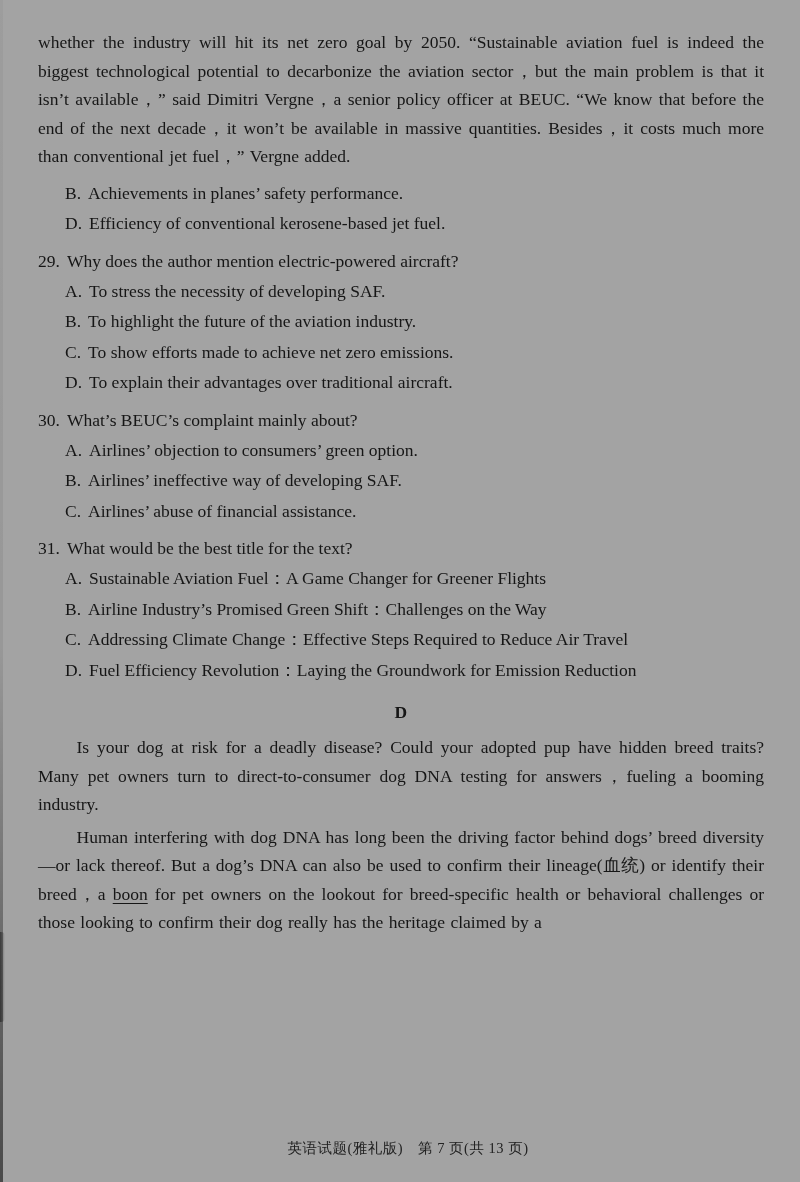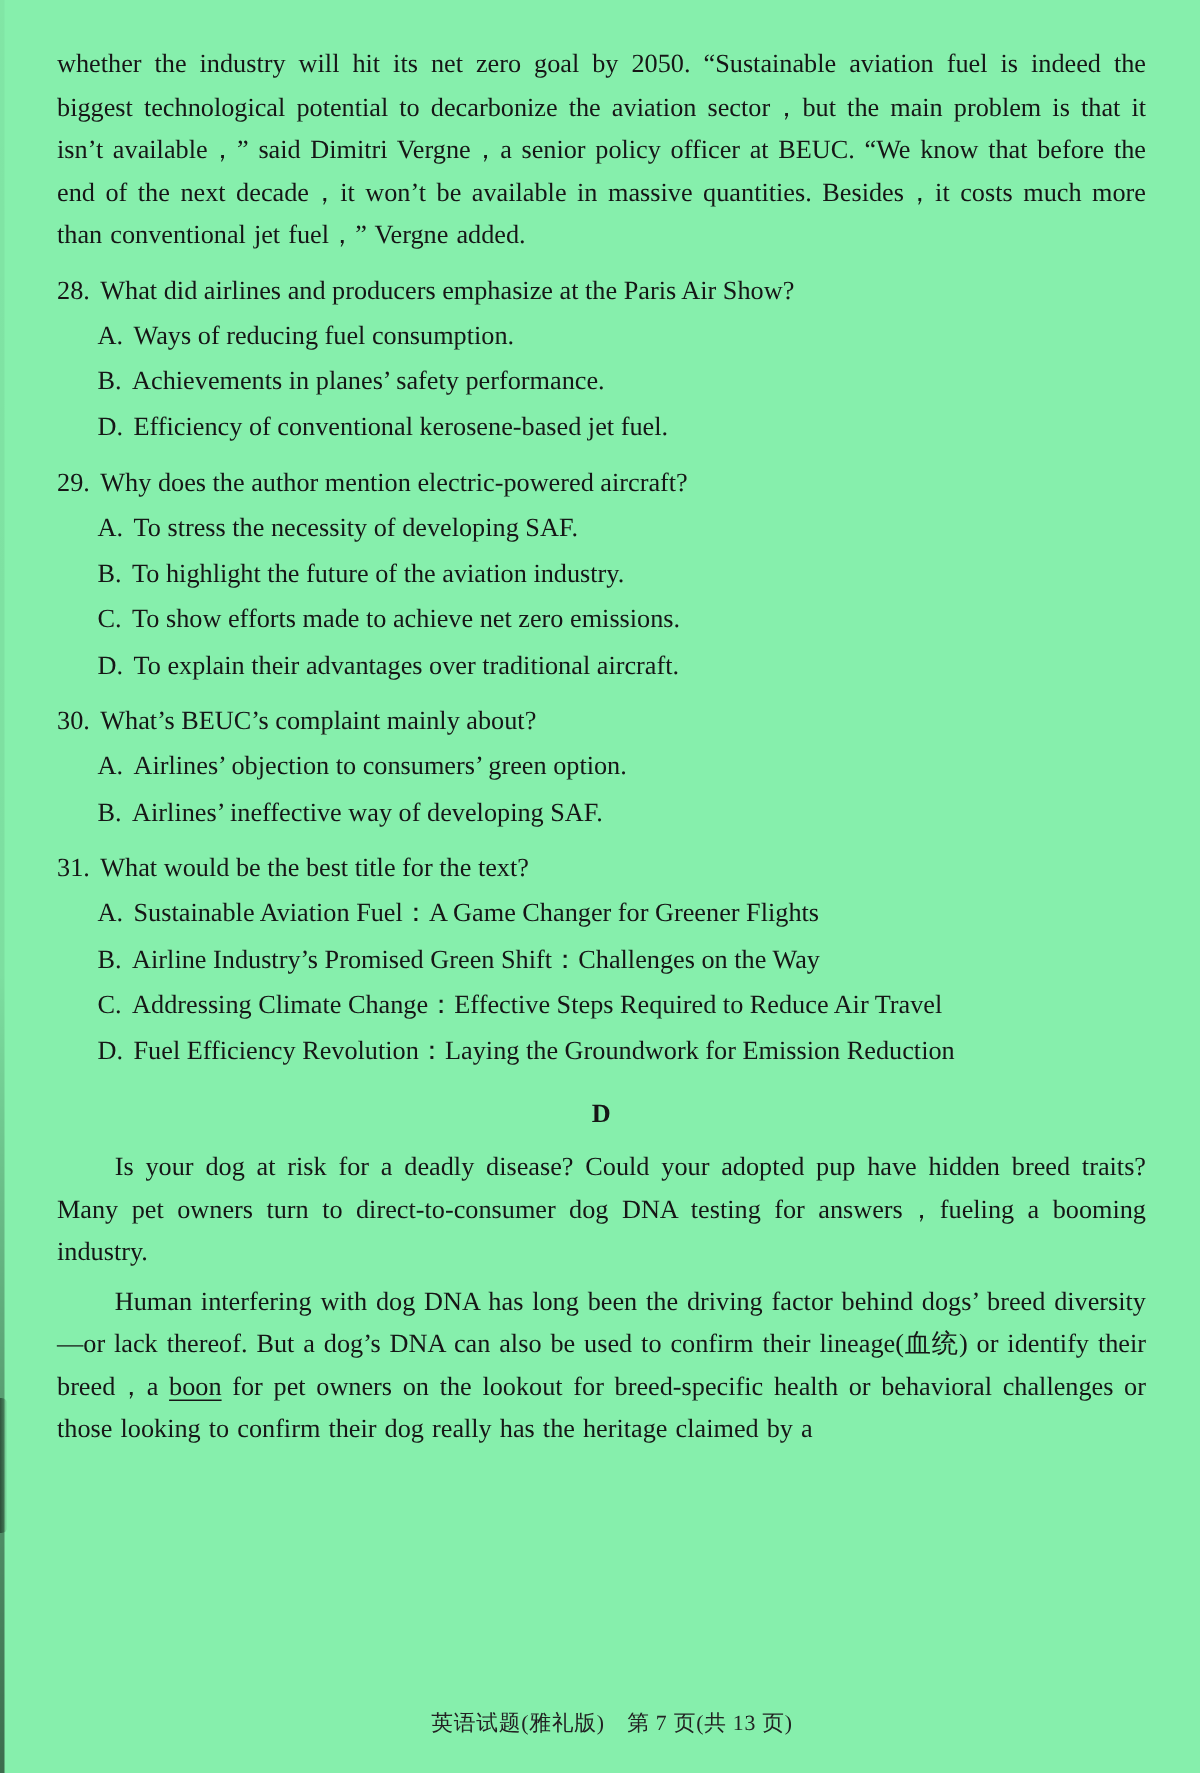--- a/index.html
+++ b/index.html
@@ -2,21 +2,21 @@
 <html><head>
 <meta charset="utf-8">
 <style>
   * { margin: 0; padding: 0; box-sizing: border-box; }
   html, body { background: #e9e9e7; }
   .page {
     position: relative;
     width: 800px;
     height: 1182px;
     margin: 0 auto;
-    background: #86efac;
+    background: #a3a3a3;
     color: #161616;
     font-family: "Liberation Serif", "DejaVu Serif", serif;
     font-size: 17.5px;
     overflow: hidden;
   }
   .scan-edge-left {
     position: absolute; left: 0; top: 0; width: 3px; height: 100%;
     background: linear-gradient(to bottom,
       rgba(0,0,0,0.04) 0%, rgba(0,0,0,0.07) 55%,
       rgba(0,0,0,0.35) 80%, rgba(0,0,0,0.55) 100%);
@@ -74,26 +74,20 @@
 
 <div class="page">
   <div class="scan-edge-left"></div>
   <div class="scan-smudge"></div>
 
   <div class="content">
 
     <div class="para">whether the industry will hit its net zero goal by 2050. “Sustainable aviation fuel is indeed the biggest technological potential to decarbonize the aviation sector，but the main problem is that it isn’t available，” said Dimitri Vergne，a senior policy officer at BEUC. “We know that before the end of the next decade，it won’t be available in massive quantities. Besides，it costs much more than conventional jet fuel，” Vergne added.</div>
 
     <div class="question-block">
-      <div class="q-line">
-        <span class="q-num">28.</span><span>What did airlines and producers emphasize at the Paris Air Show?</span>
-      </div>
-      <div class="option-line">
-        <span class="opt-letter">A.</span><span>Ways of reducing fuel consumption.</span>
-      </div>
       <div class="option-line">
         <span class="opt-letter">B.</span><span>Achievements in planes’ safety performance.</span>
       </div>
       <div class="option-line">
         <span class="opt-letter">D.</span><span>Efficiency of conventional kerosene-based jet fuel.</span>
       </div>
     </div>
 
     <div class="question-block">
       <div class="q-line">
@@ -116,20 +110,23 @@
     <div class="question-block">
       <div class="q-line">
         <span class="q-num">30.</span><span>What’s BEUC’s complaint mainly about?</span>
       </div>
       <div class="option-line">
         <span class="opt-letter">A.</span><span>Airlines’ objection to consumers’ green option.</span>
       </div>
       <div class="option-line">
         <span class="opt-letter">B.</span><span>Airlines’ ineffective way of developing SAF.</span>
       </div>
+      <div class="option-line">
+        <span class="opt-letter">C.</span><span>Airlines’ abuse of financial assistance.</span>
+      </div>
     </div>
 
     <div class="question-block">
       <div class="q-line">
         <span class="q-num">31.</span><span>What would be the best title for the text?</span>
       </div>
       <div class="option-line">
         <span class="opt-letter">A.</span><span>Sustainable Aviation Fuel：A Game Changer for Greener Flights</span>
       </div>
       <div class="option-line">

